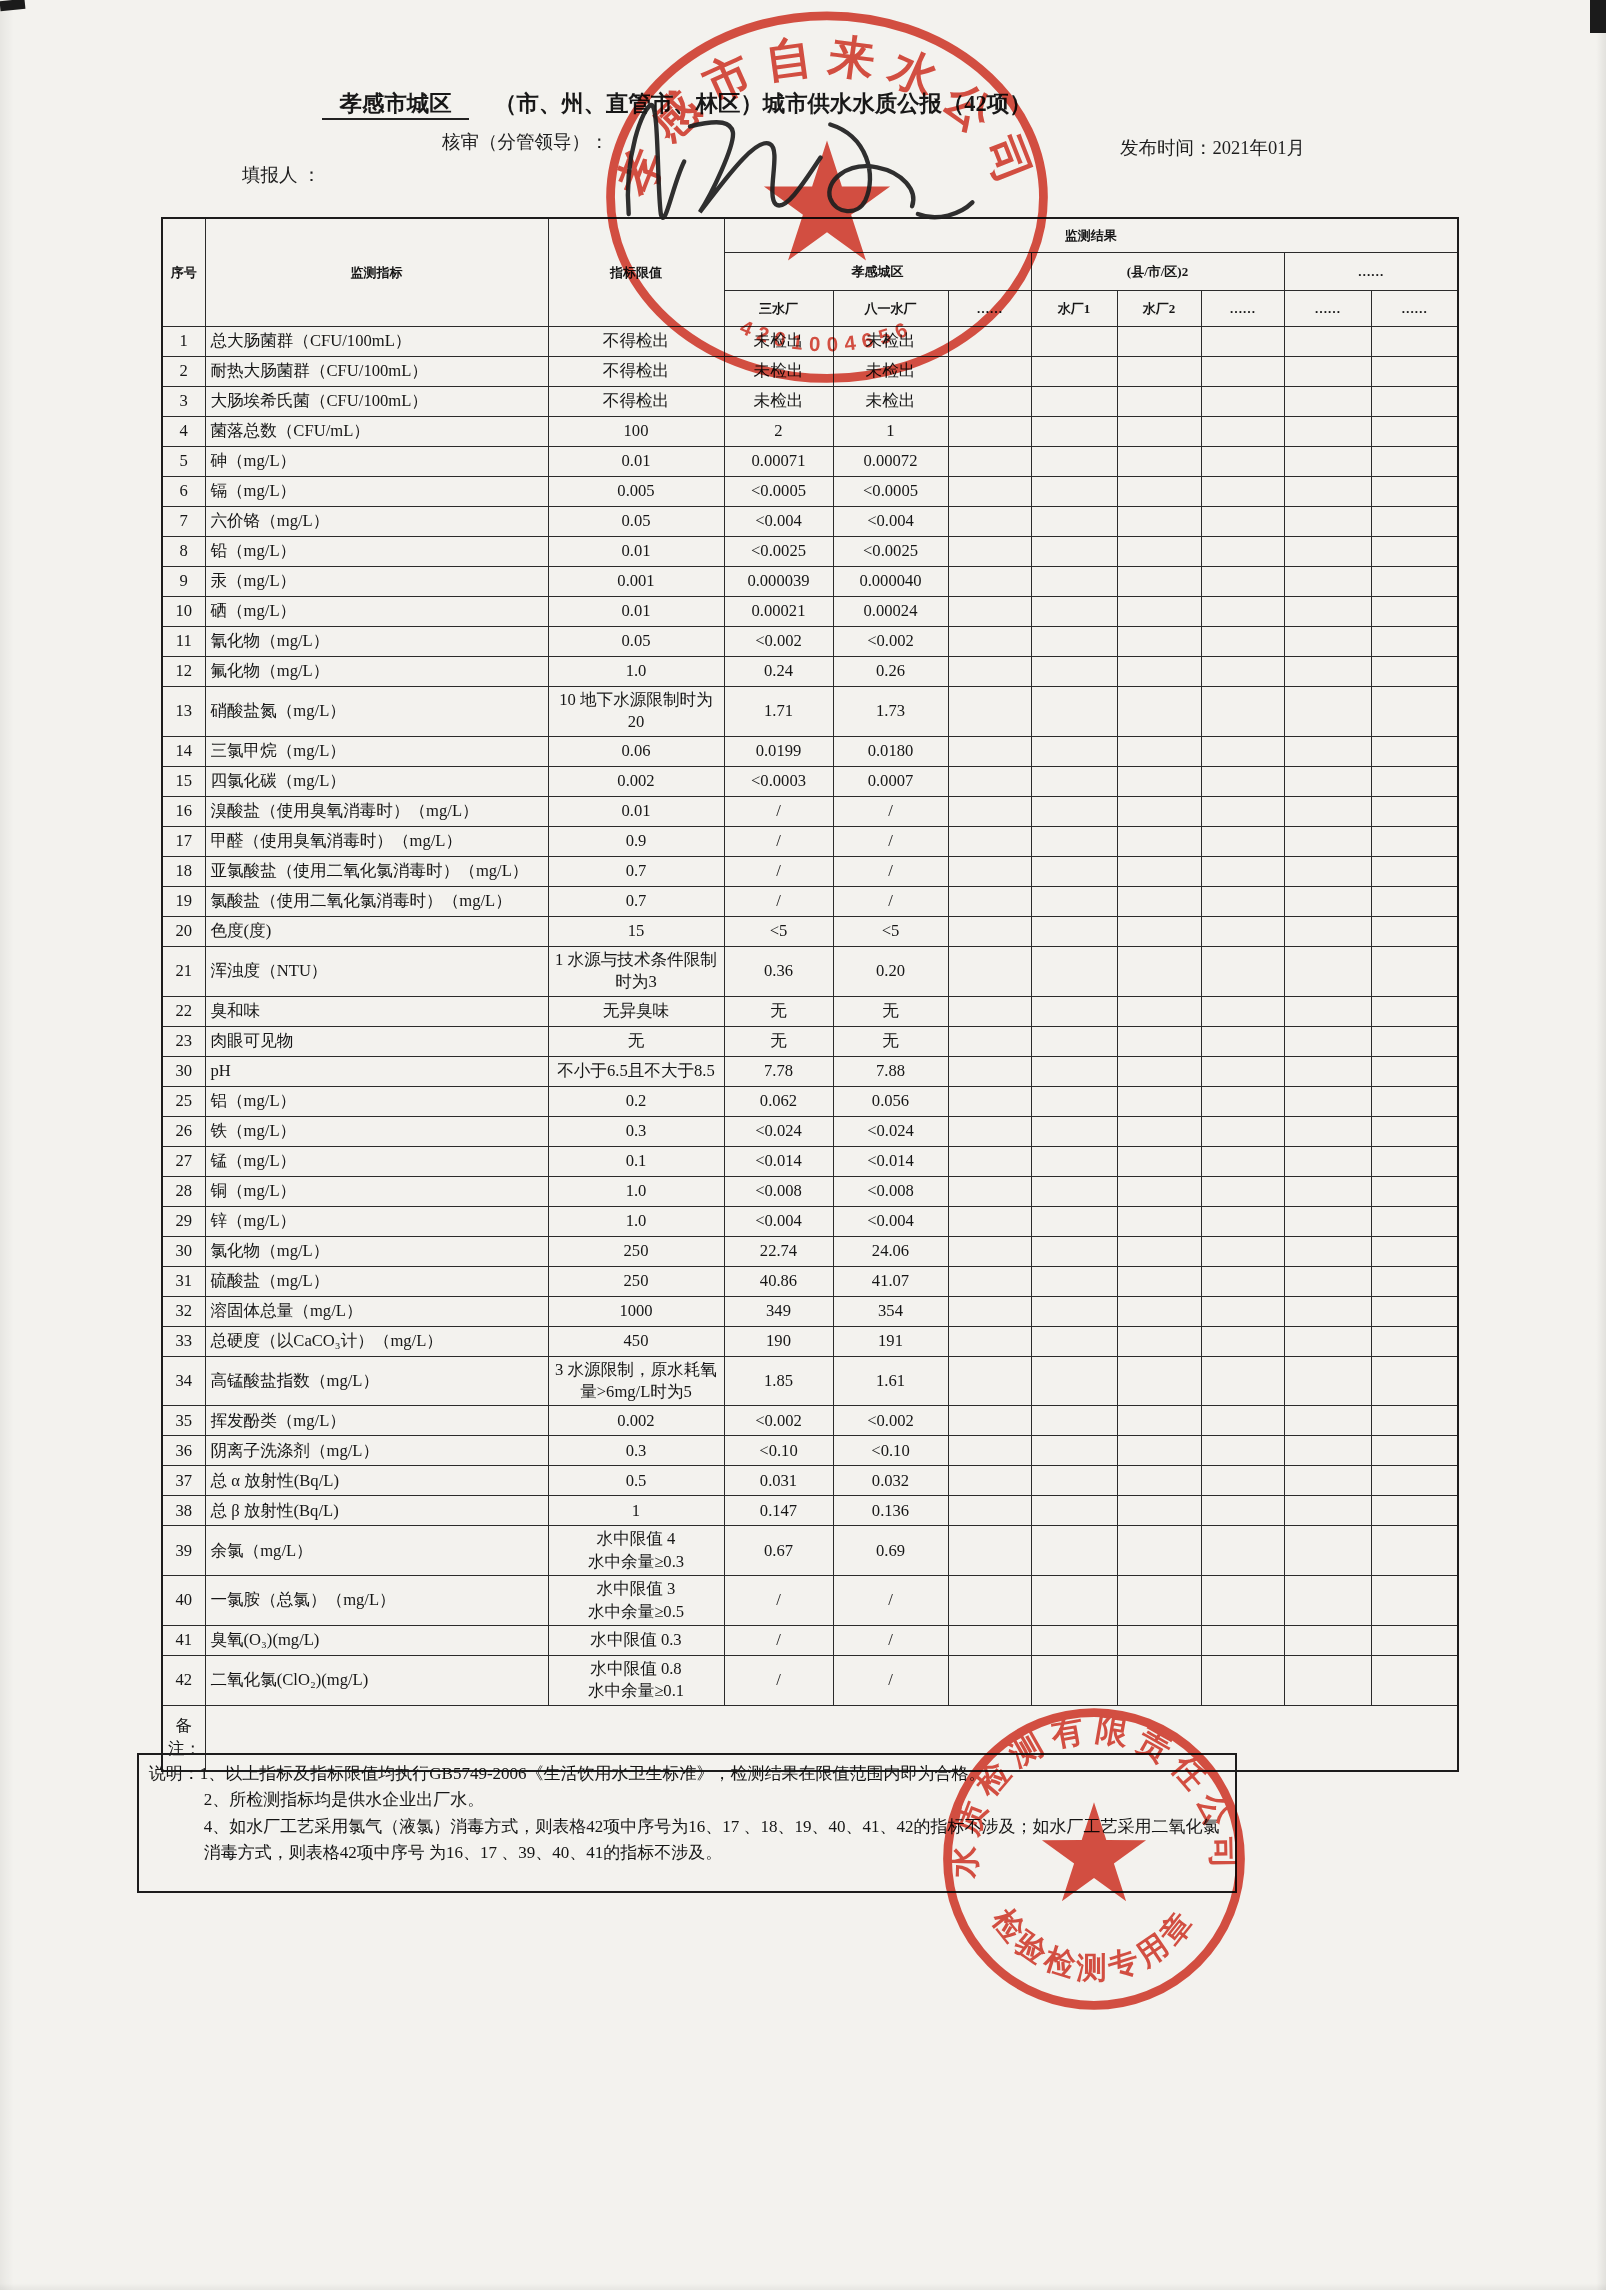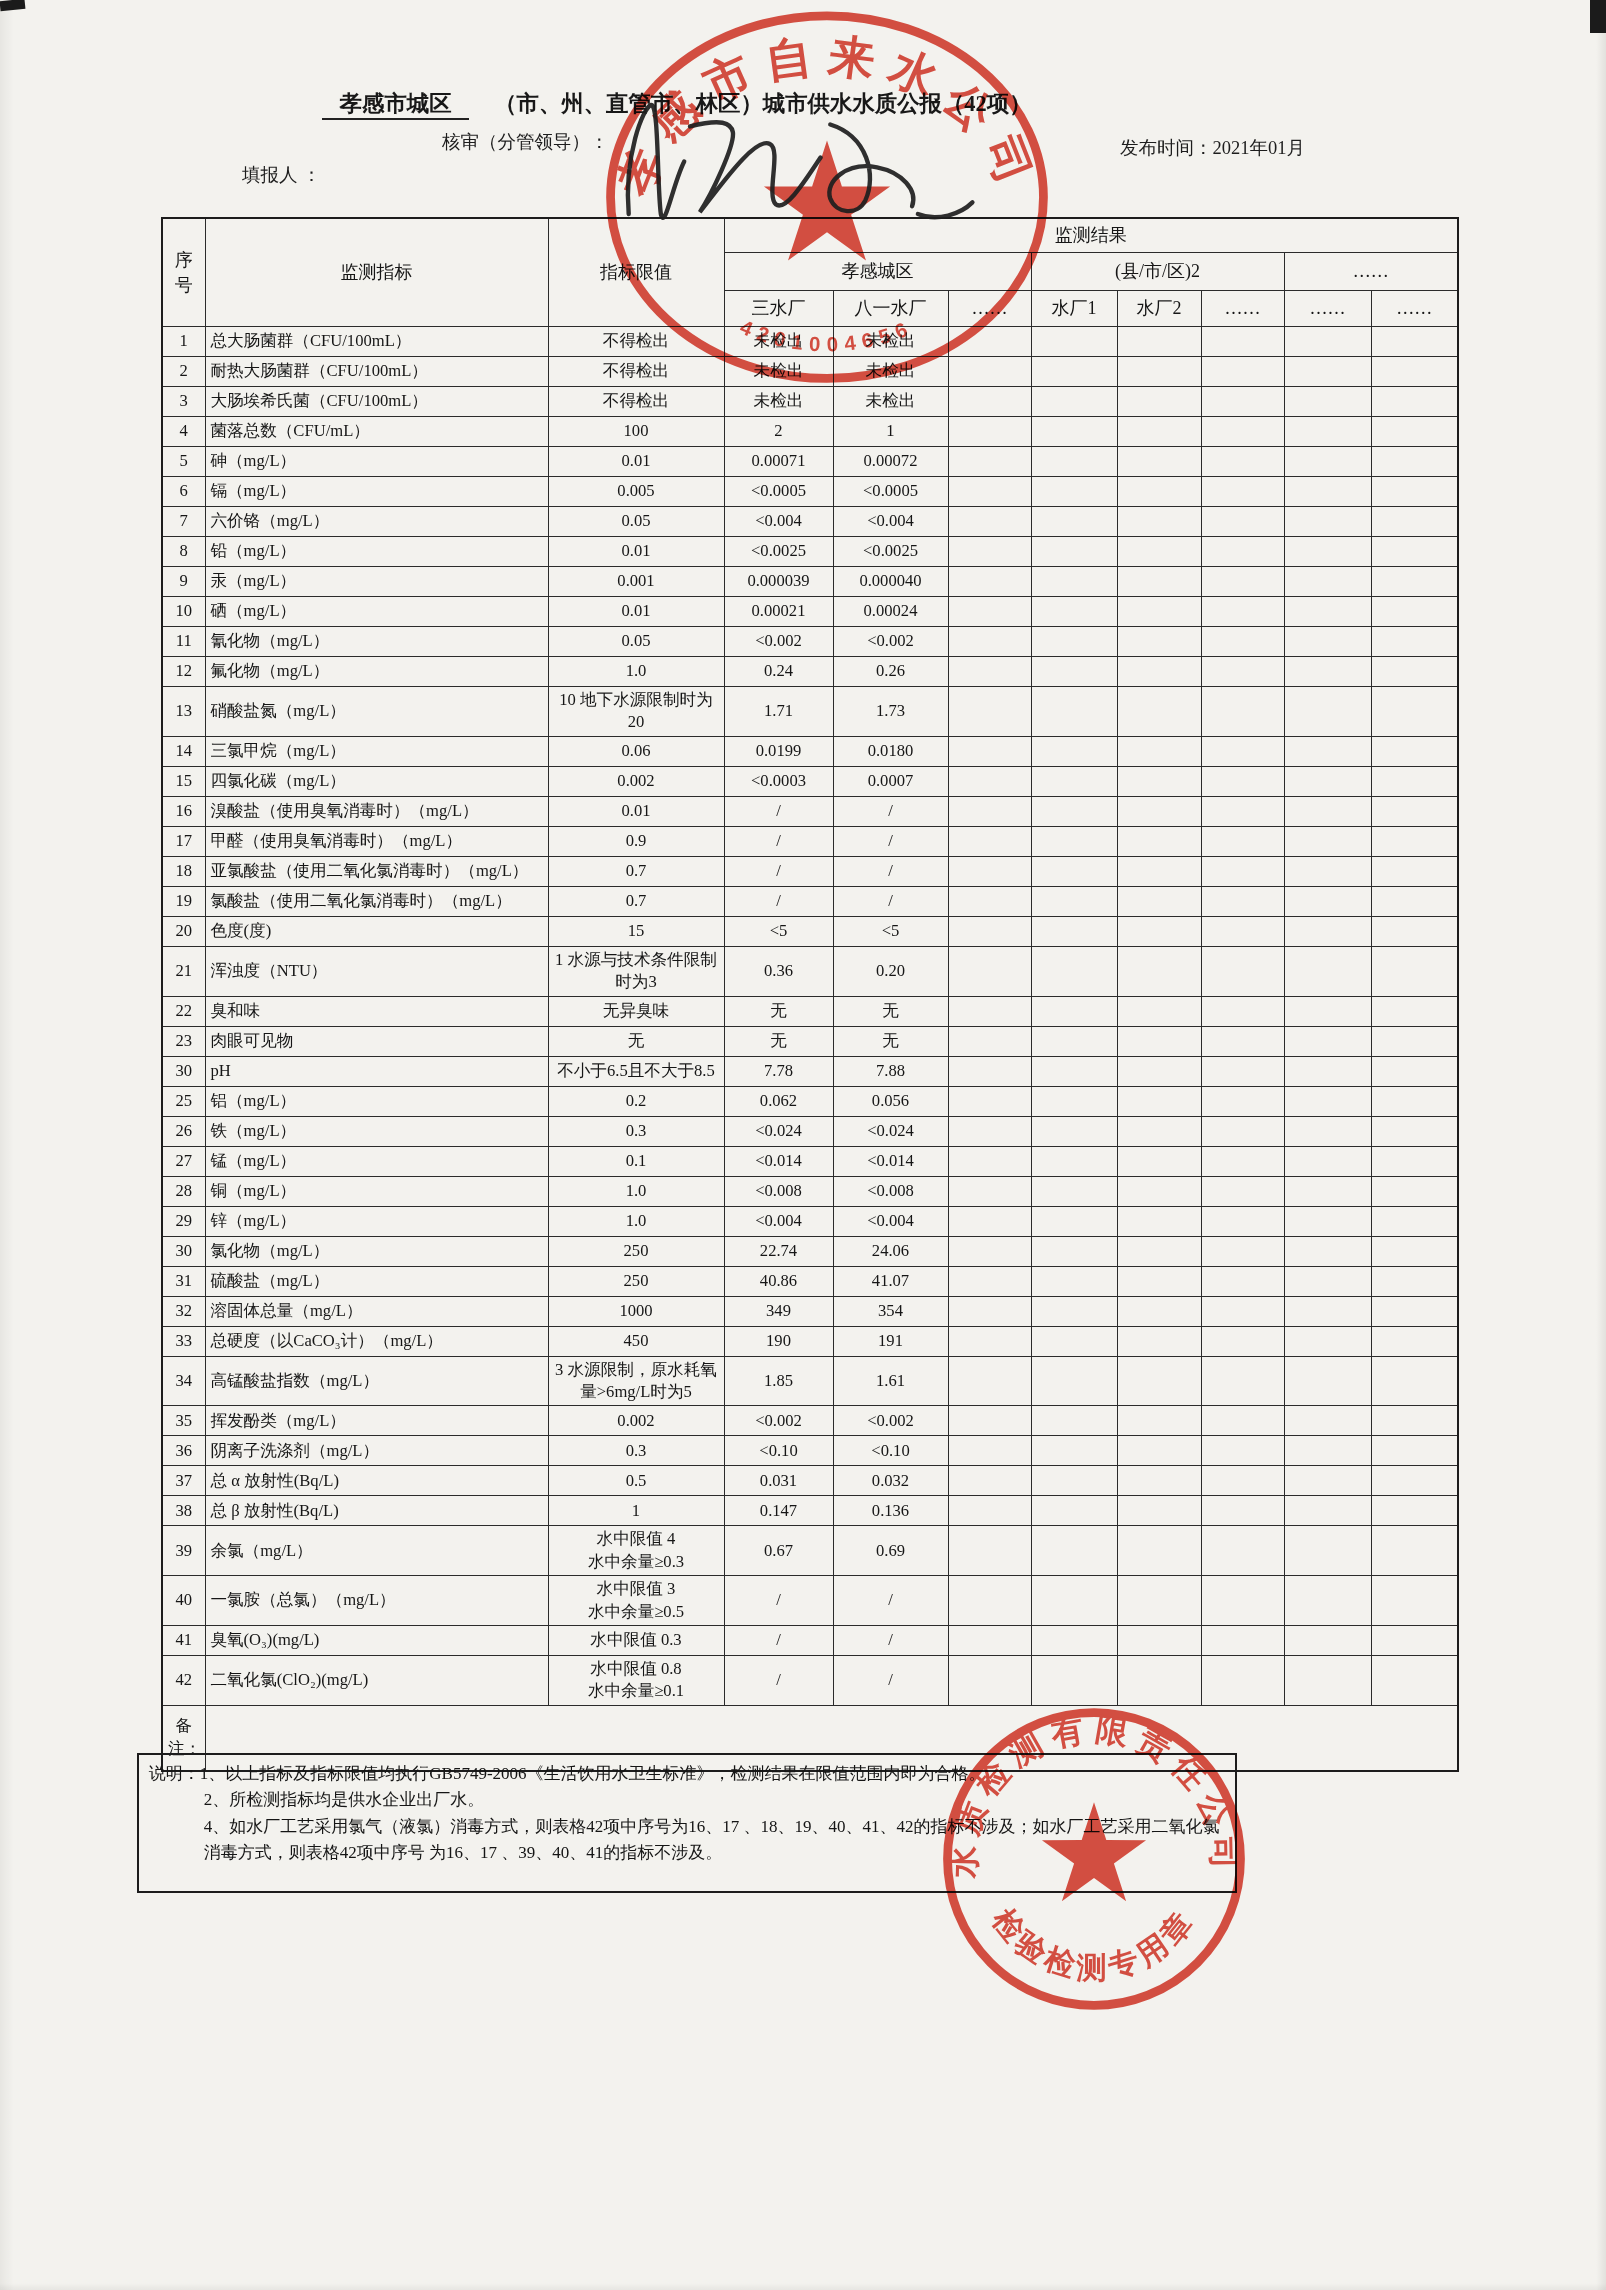--- a/index.html
+++ b/index.html
@@ -12,21 +12,21 @@
   .title-line{position:absolute;top:88px;left:322px;width:975px;font-size:22.4px;font-weight:bold;color:#181818;white-space:nowrap;}
   .title-underline{border-bottom:2.4px solid #222;padding:0 17.6px 2px 17.6px;}
   .meta-row{position:absolute;top:125px;left:0;width:1606px;font-size:18.5px;color:#1d1d1d;}
   .meta-filler{position:absolute;left:242px;top:0;margin-top:37px;}
   .meta-reviewer{position:absolute;left:442px;top:3.9px;}
   .meta-publish{position:absolute;left:1120px;top:9.8px;}
   table.report{position:absolute;left:161px;top:217px;width:1295px;border-collapse:collapse;table-layout:fixed;
                font-size:16.6px;color:#161616;}
   table.report{border:2.9px solid #1c1c1c;}
   table.report th,table.report td{border:1.5px solid #2b2b2b;padding:2px 4.9px;line-height:1.35;}
-  table.report th{font-weight:normal;font-size:18px;}
+  table.report th{font-weight:bold;font-size:13px;}
   td.c-no{text-align:center;height:25px;}
   td.c-ind{text-align:left;padding-left:8.8px;}
   td.c-lim{text-align:center;white-space:pre-line;}
   td.c-res{text-align:center;}
   tr.hdr1 th{height:29px;}
   tr.hdr2 th{height:33px;}
   tr.hdr3 th{height:31px;}
   td.remark-label{text-align:center;height:60px;vertical-align:middle;}
   .notes-box{position:absolute;left:137px;top:1753px;width:1100px;border:2.4px solid #1c1c1c;
              font-size:17px;color:#151515;padding:5.9px 9.8px 25px 9.8px;line-height:1.55;box-sizing:border-box;background:transparent;}

